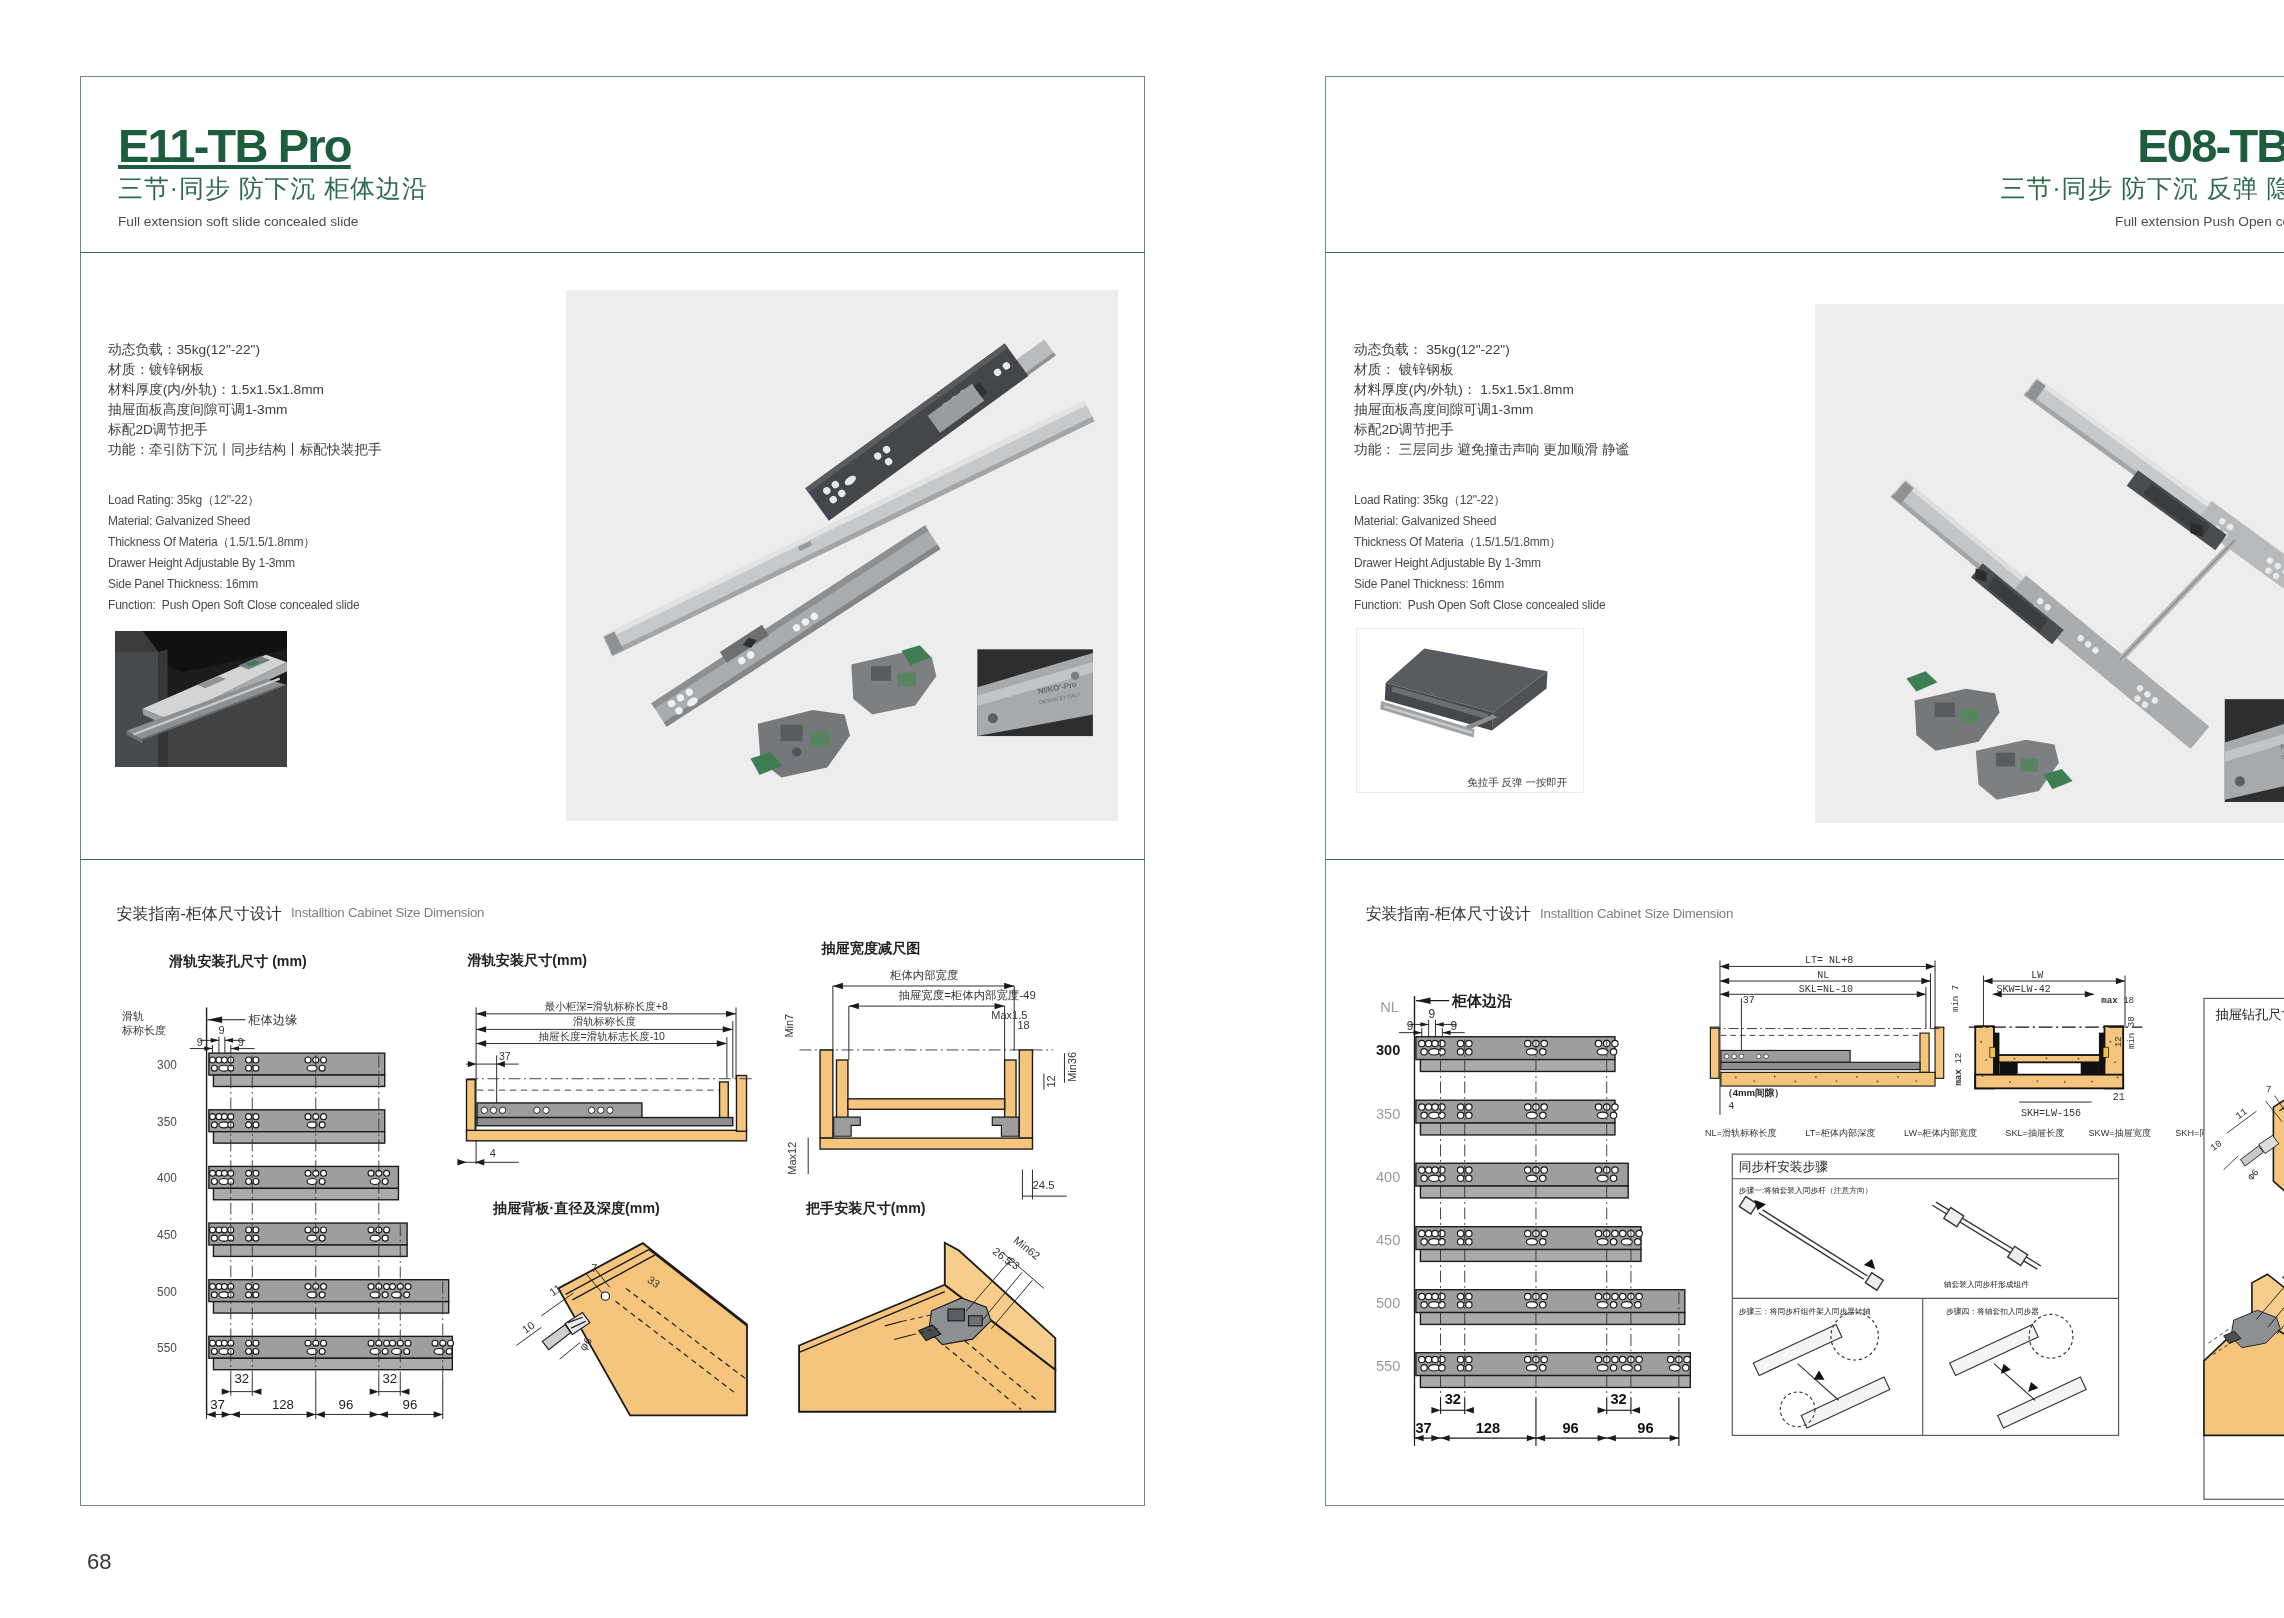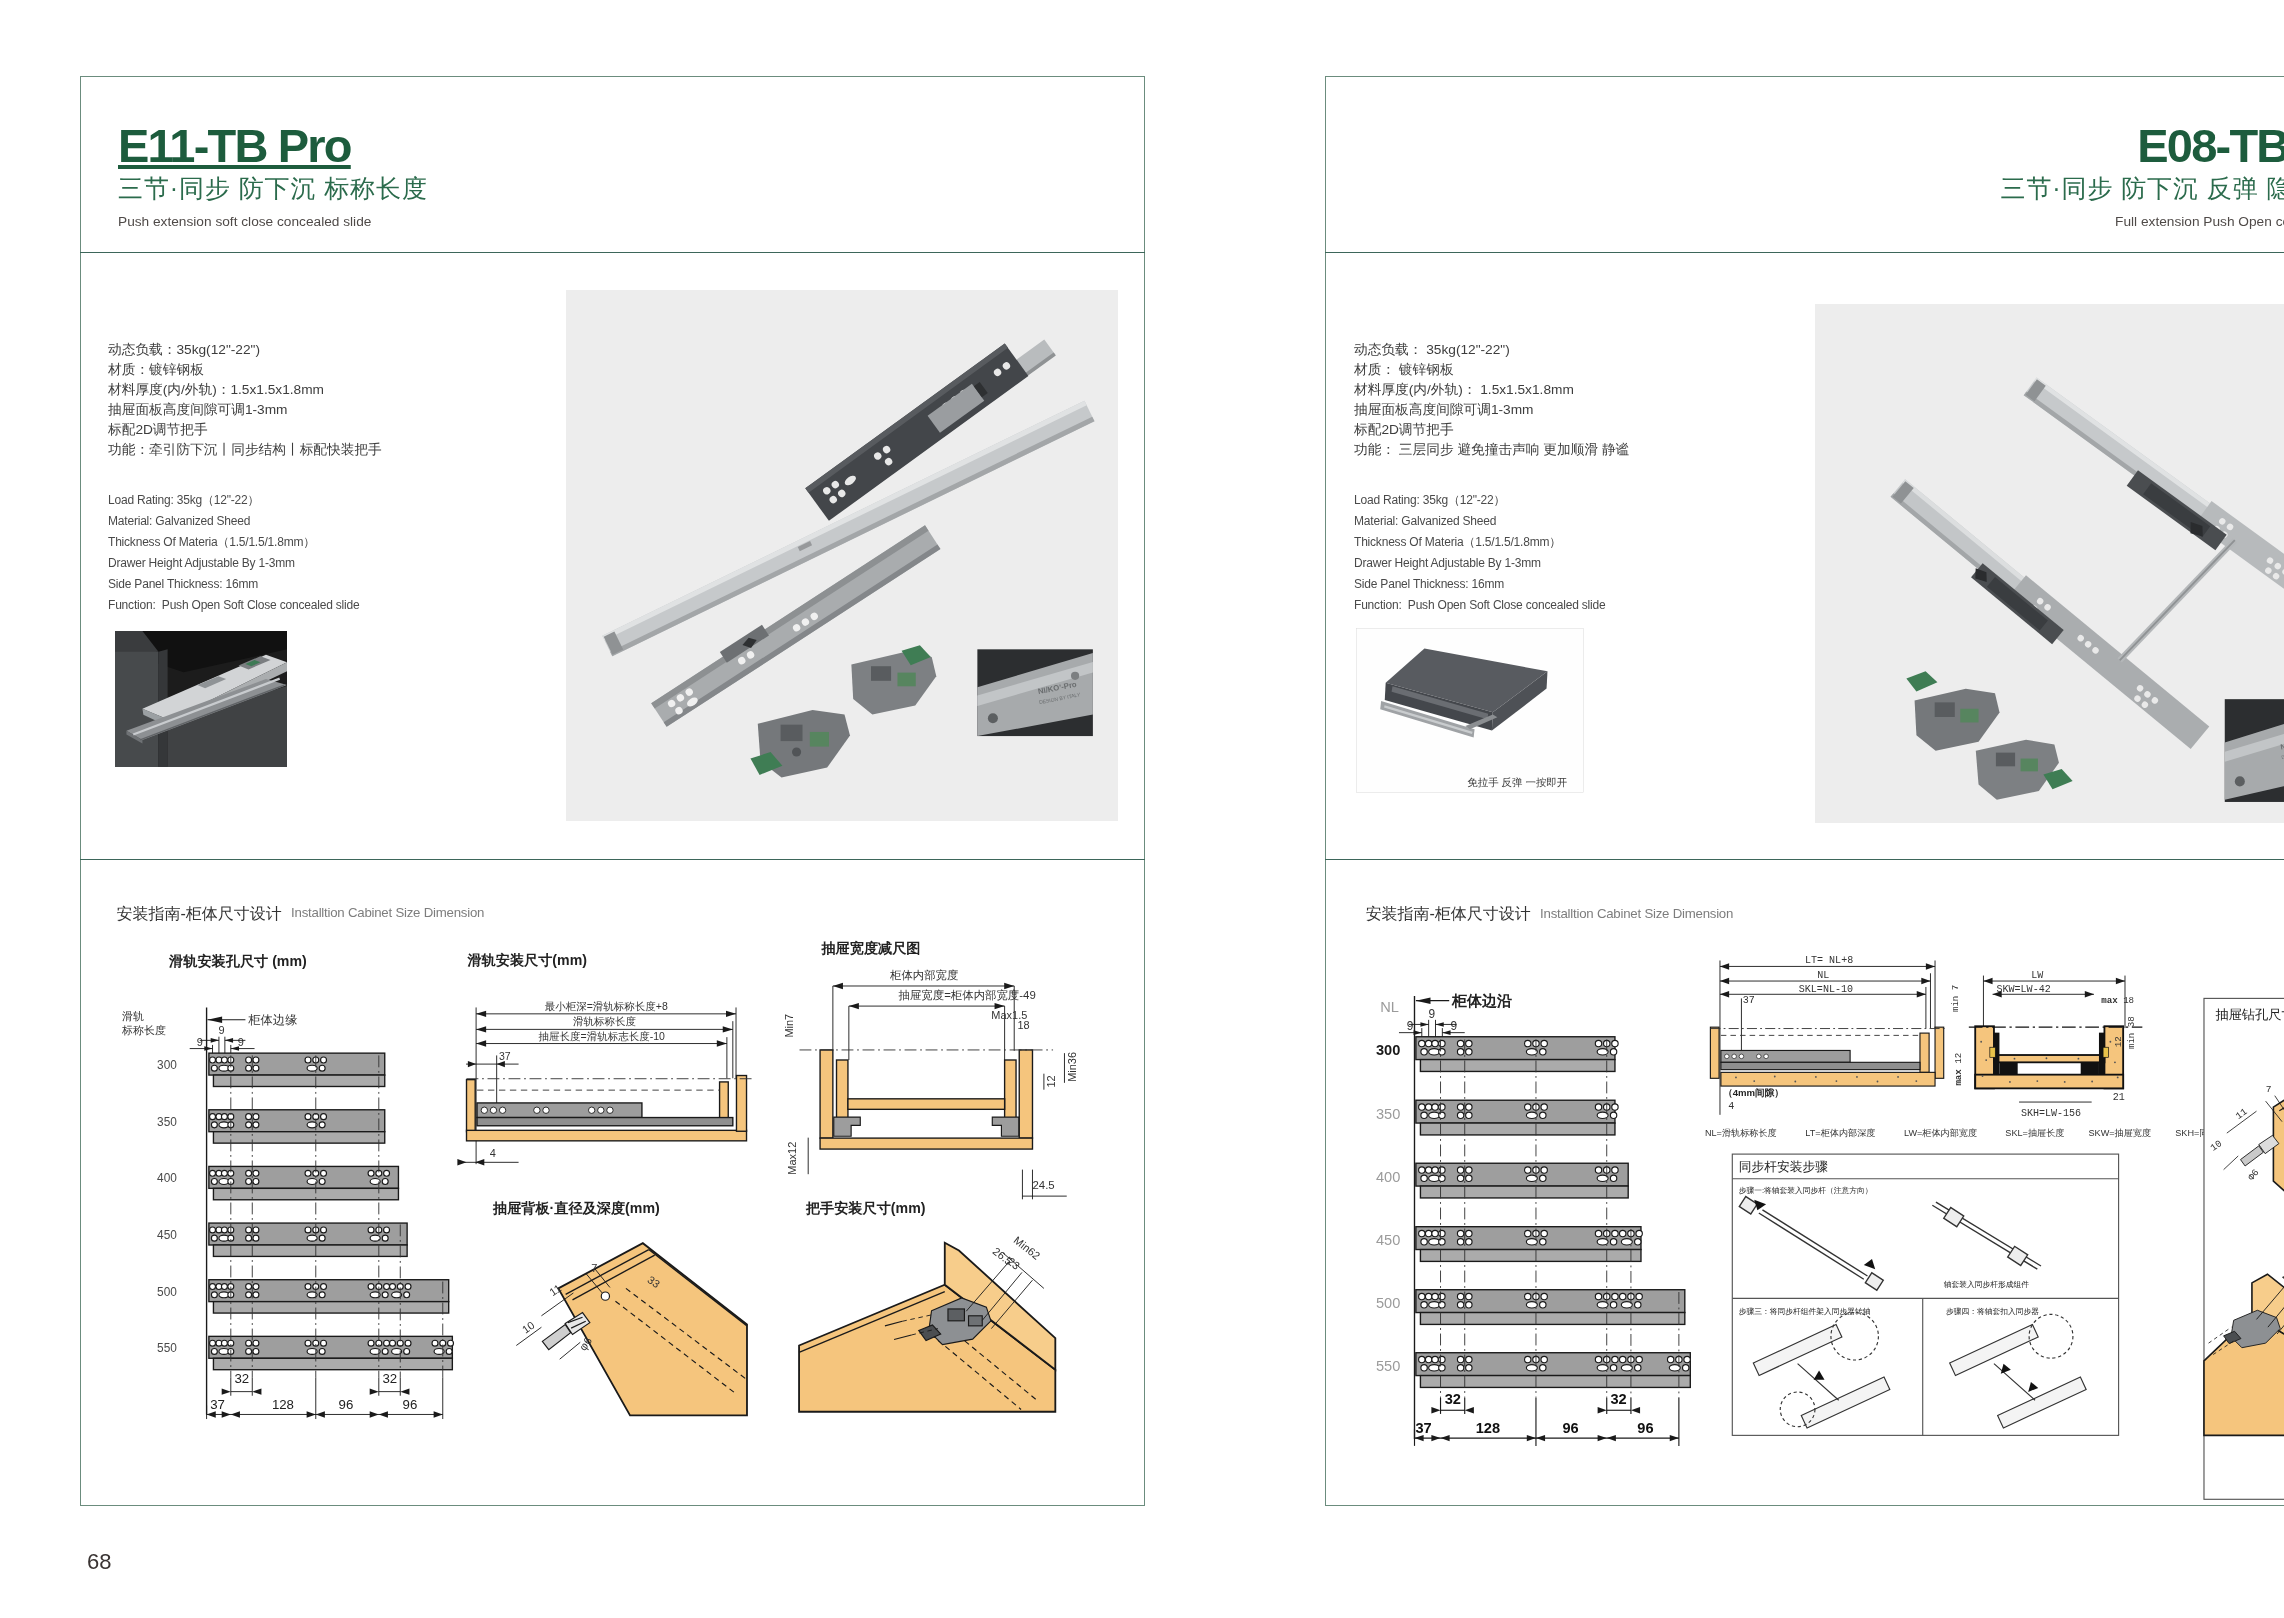--- a/index.html
+++ b/index.html
@@ -13,22 +13,22 @@
 
 <div class="abs" style="left:80px;top:76px;width:1063px;height:1428px;border:0.9px solid #6b8c7d;"></div>
 <div class="abs" style="left:80px;top:252px;width:1065px;height:1.4px;background:#3d665a;"></div>
 <div class="abs" style="left:80px;top:859px;width:1065px;height:1.4px;background:#3d665a;"></div>
 
 <div class="abs" style="left:1325px;top:76px;width:1063px;height:1428px;border:0.9px solid #6b8c7d;"></div>
 <div class="abs" style="left:1325px;top:252px;width:1064px;height:1.4px;background:#3d665a;"></div>
 <div class="abs" style="left:1325px;top:859px;width:1064px;height:1.4px;background:#3d665a;"></div>
 
 <div class="abs" style="left:118px;top:118px;font-size:47px;font-weight:bold;color:#1d5c3d;letter-spacing:-1.8px;text-decoration:underline;">E11-TB Pro</div>
-<div class="abs" style="left:118px;top:172px;font-size:25px;font-weight:500;color:#2b6b4c;letter-spacing:0.9px;">三节·同步 防下沉 标称长度</div>
-<div class="abs" style="left:118px;top:214px;font-size:13.7px;color:#4f4a48;">Push extension soft close concealed slide</div>
+<div class="abs" style="left:118px;top:172px;font-size:25px;font-weight:500;color:#2b6b4c;letter-spacing:0.9px;">三节·同步 防下沉 柜体边沿</div>
+<div class="abs" style="left:118px;top:214px;font-size:13.7px;color:#4f4a48;">Full extension soft slide concealed slide</div>
 
 <div class="abs zh" style="left:108px;top:340px;font-size:13.7px;line-height:20px;">动态负载：35kg(12"-22")<br>材质：镀锌钢板<br>材料厚度(内/外轨)：1.5x1.5x1.8mm<br>抽屉面板高度间隙可调1-3mm<br>标配2D调节把手<br>功能：牵引防下沉丨同步结构丨标配快装把手</div>
 <div class="abs" style="left:108px;top:490px;font-size:12px;line-height:21px;color:#4a4a4a;letter-spacing:-0.2px;">Load Rating: 35kg（12"-22）<br>Material: Galvanized Sheed<br>Thickness Of Materia（1.5/1.5/1.8mm）<br>Drawer Height Adjustable By 1-3mm<br>Side Panel Thickness: 16mm<br>Function:&nbsp; Push Open Soft Close concealed slide</div>
 
 <svg class="abs" style="left:115px;top:631px;" width="172" height="136" viewBox="0 0 376 297">
   <rect width="376" height="297" fill="#1c1c1c"></rect>
   <polygon points="0,0 376,0 376,40 150,90 0,40" fill="#111111"></polygon>
   <polygon points="0,20 95,45 95,297 0,297" fill="#474a4c"></polygon>
   <polygon points="95,45 115,40 115,297 95,297" fill="#353739"></polygon>
   <polygon points="115,200 376,120 376,297 115,297" fill="#404244"></polygon>

